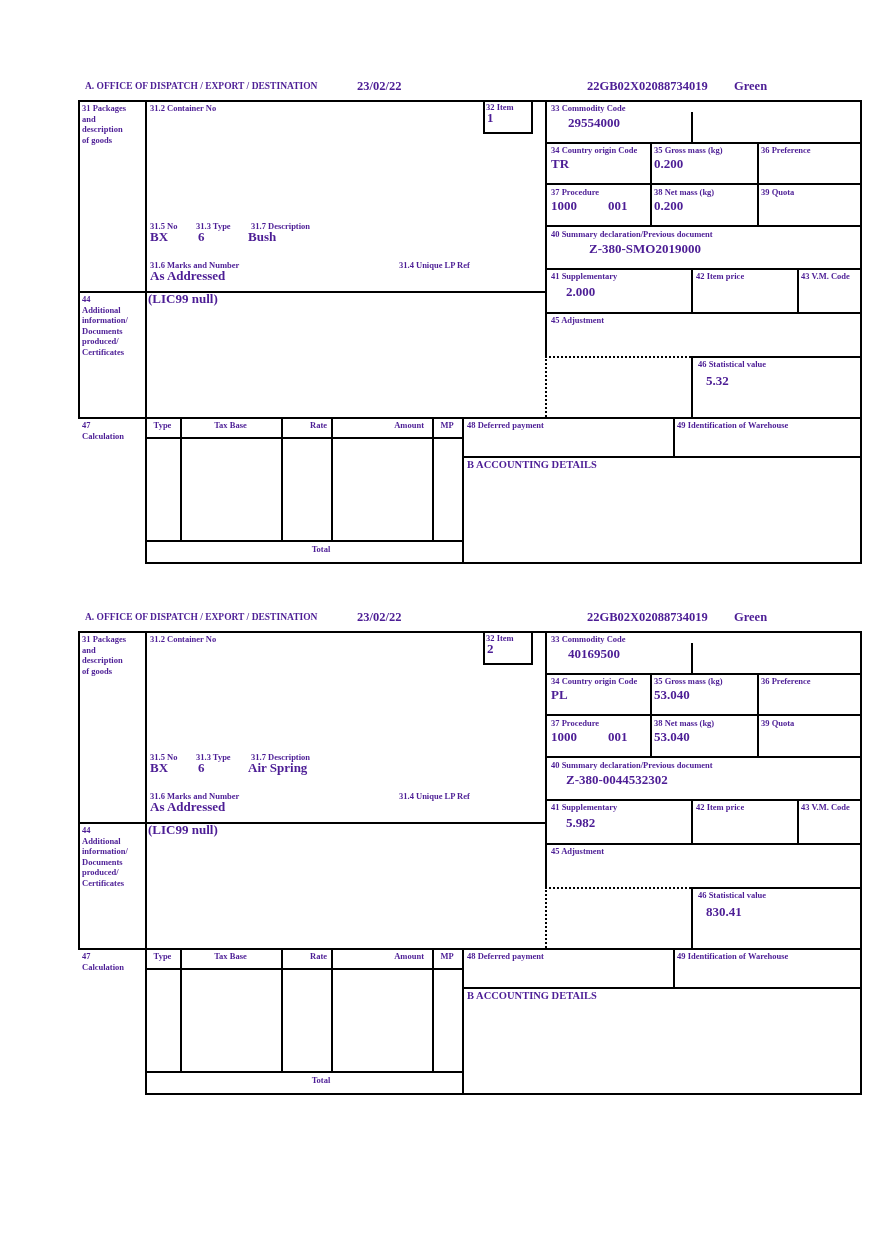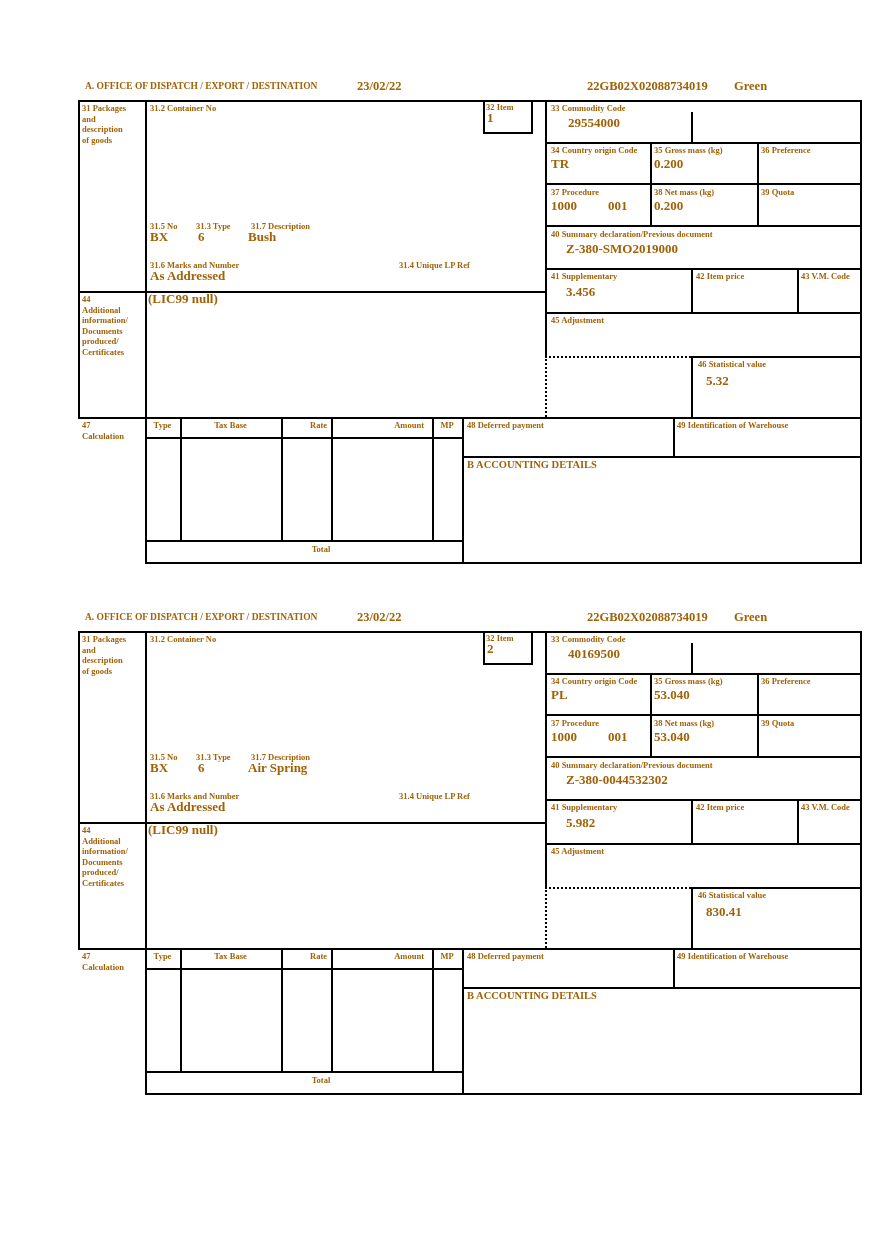--- a/index.html
+++ b/index.html
@@ -1,17 +1,17 @@
 <!DOCTYPE html>
 <html><head>
 <meta charset="utf-8">
 <style>
   html,body{margin:0;padding:0;background:#ffffff;}
   .page{position:relative;width:882px;height:1250px;background:#ffffff;overflow:hidden;
-        font-family:"Liberation Serif","DejaVu Serif",serif;color:#a16207;}
+        font-family:"Liberation Serif","DejaVu Serif",serif;color:#4c1d95;}
   .block{position:absolute;left:0;width:882px;height:466px;}
   .hl{position:absolute;height:2px;background:#000;}
   .vl{position:absolute;width:2px;background:#000;}
   .dhl{position:absolute;height:0;border-top:2px dotted #000;}
   .dvl{position:absolute;width:0;border-left:2px dotted #000;}
   .lbl{position:absolute;font-size:8.5px;font-weight:700;line-height:10.5px;white-space:pre-line;}
   .val{position:absolute;font-size:13px;font-weight:700;line-height:14px;white-space:pre;}
   .hdr-sec{position:absolute;font-size:9.5px;font-weight:700;}
   .hdr-val{position:absolute;font-size:12.5px;font-weight:700;}
   .colhdr{position:absolute;top:320px;font-size:8.5px;font-weight:700;}
@@ -99,24 +99,24 @@
     <div class="lbl" style="left:761px;top:45px">36 Preference</div>
     <div class="val" style="left:761px;top:57px"></div>
     <div class="lbl" style="left:551px;top:87px">37 Procedure</div>
     <div class="val" style="left:551px;top:99px">1000</div>
     <div class="val" style="left:608px;top:99px">001</div>
     <div class="lbl" style="left:654px;top:87px">38 Net mass (kg)</div>
     <div class="val" style="left:654px;top:99px">0.200</div>
     <div class="lbl" style="left:761px;top:87px">39 Quota</div>
     <div class="val" style="left:761px;top:99px"></div>
     <div class="lbl" style="left:551px;top:129px">40 Summary declaration/Previous document</div>
-    <div class="val" style="left:566px;top:142px">Z-380-SMO2019000</div>
+    <div class="val" style="left:589px;top:142px">Z-380-SMO2019000</div>
 
     <div class="lbl" style="left:551px;top:171px">41 Supplementary</div>
-    <div class="val" style="left:566px;top:185px">3.456</div>
+    <div class="val" style="left:566px;top:185px">2.000</div>
     <div class="lbl" style="left:696px;top:171px">42 Item price</div>
     <div class="val" style="left:696px;top:185px"></div>
     <div class="lbl" style="left:801px;top:171px">43 V.M. Code</div>
     <div class="val" style="left:801px;top:185px"></div>
     <div class="lbl" style="left:551px;top:215px">45 Adjustment</div>
     <div class="val" style="left:551px;top:228px"></div>
     <div class="lbl" style="left:698px;top:259px">46 Statistical value</div>
     <div class="val" style="left:706px;top:274px">5.32</div>
 
     <div class="lbl" style="left:82px;top:194px;width:62px">44

